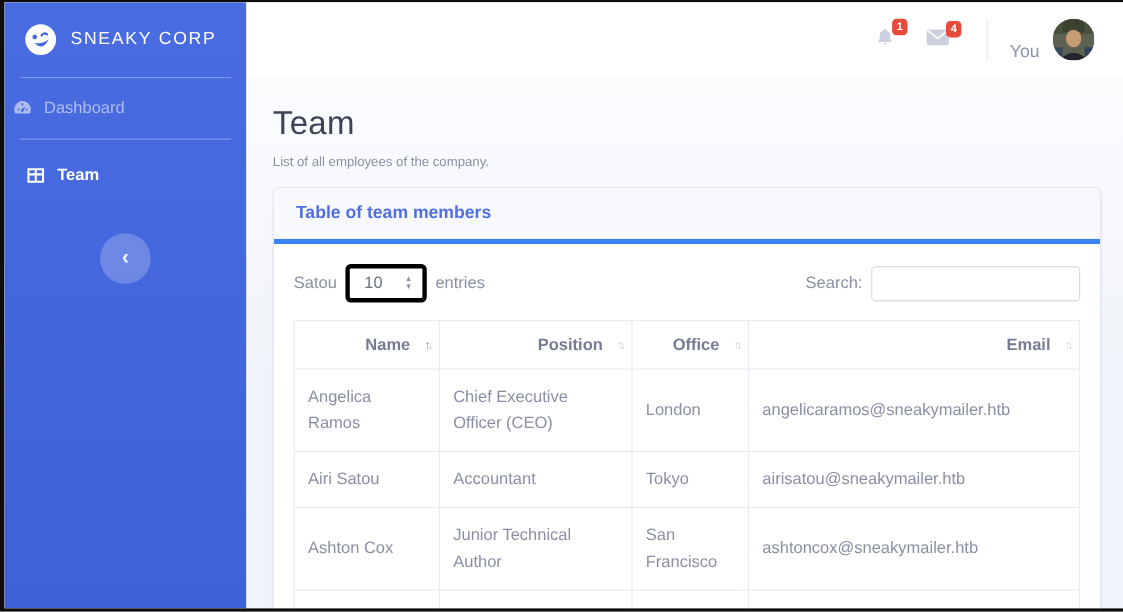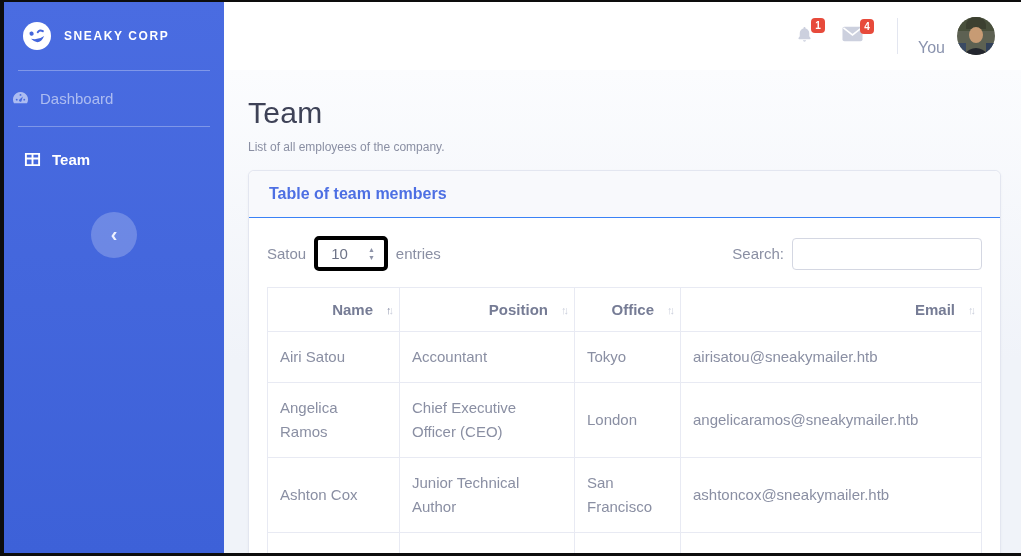--- a/index.html
+++ b/index.html
@@ -5,21 +5,21 @@
   * { margin:0; padding:0; box-sizing:border-box; }
   html,body { width:1021px; height:556px; overflow:hidden; }
   body { background:#0d0d0d; font-family:"Liberation Sans", sans-serif; position:relative; }
 
   .frame { position:absolute; left:4px; top:2px; right:0; bottom:3px; display:flex; background:#fff; overflow:hidden; }
 
   
   .sidebar { width:220px; flex:0 0 220px; background:linear-gradient(180deg,#4a6ce1 0%,#3d61d8 100%); color:#fff; display:flex; flex-direction:column; }
   .brand { height:68px; display:flex; align-items:center; padding:0 18px; gap:12px; }
   .brand-logo { width:30px; height:30px; flex:0 0 30px; }
-  .brand-text { font-size:12px; font-weight:bold; letter-spacing:1.6px; color:#fff; white-space:nowrap; }
+  .brand-text { font-size:16px; font-weight:normal; letter-spacing:1.6px; color:#fff; white-space:nowrap; }
   .side-divider { border:0; border-top:1px solid rgba(255,255,255,.3); margin:0 14px; }
   .nav-item { display:flex; align-items:center; gap:11px; padding:19px 8px; font-size:15px; color:rgba(255,255,255,.55); cursor:pointer; }
   .nav-item.active { color:#fff; font-weight:bold; padding:24px 20px; }
   .nav-item .nav-icon { width:17px; height:17px; display:inline-flex; }
   .collapse-wrap { display:flex; justify-content:center; margin-top:20px; }
   .collapse-btn { width:46px; height:46px; border-radius:50%; background:rgba(255,255,255,.22); display:flex; align-items:center; justify-content:center; color:#eef1ff; font-size:20px; font-weight:bold; cursor:pointer; line-height:1; padding-bottom:2px; }
 
   
   .main { flex:1; display:flex; flex-direction:column; min-width:0; position:relative; }
   .topbar { height:68px; flex:0 0 68px; background:#fff; display:flex; align-items:center; justify-content:flex-end; padding-right:26px; }
@@ -28,21 +28,21 @@
   .topbar-divider { width:1px; height:36px; background:#e3e6f0; margin:0 20px 0 6px; }
   .user-label { color:#8a93ae; font-size:16px; margin-right:12px;margin-top:24px; }
   .avatar { width:38px; height:38px; border-radius:50%; overflow:hidden; flex:0 0 38px; cursor:pointer; }
 
   .content { flex:1; background:linear-gradient(180deg,#fbfcfe 0%,#f0f3f9 60%); padding:26px 20px 0 24px; overflow:hidden; }
   .page-title { font-size:30px; font-weight:500; color:#3e4257; letter-spacing:.3px; }
   .page-subtitle { font-size:12px; color:#8a8fa3; margin-top:10px; }
 
   
   .card { margin-top:16px; background:#fff; border:1px solid #e3e6f0; border-radius:6px; box-shadow:0 1px 3px rgba(50,60,90,.05); }
-  .card-header { background:#f8f9fc; border-bottom:1px solid #3b82f6; border-radius:6px 6px 0 0; padding:14px 20px; font-size:16px; font-weight:bold; color:#4d6fe3; }
+  .card-header { background:#f8f9fc; border-bottom:5px solid #3b82f6; border-radius:6px 6px 0 0; padding:14px 20px; font-size:16px; font-weight:bold; color:#4d6fe3; }
   .card-body { padding:18px; }
 
   .controls { display:flex; justify-content:space-between; align-items:center; margin-bottom:16px; color:#8a8fa3; font-size:15px; }
   .length-ctl { display:flex; align-items:center; gap:8px; }
   .select-box { display:inline-flex; align-items:center; gap:20px; border:4px solid #000000; border-radius:5px; padding:5px 9px 5px 13px; background:#fff; cursor:pointer; color:#6e7487; }
   .select-arrows { display:flex; flex-direction:column; font-size:7px; color:#8d93a8; line-height:1.05; }
   .search-ctl { display:flex; align-items:center; }
   .search-input { width:190px; height:32px; border:1px solid #d4d7e2; border-radius:4px; margin-left:8px; outline:none; font-size:14px; padding:0 8px; color:#6e7487; }
 
   
@@ -191,30 +191,30 @@
                   <span class="sort"><i>↑</i><i>↓</i></span>
                 </th>
                 <th>
                   <span>Email</span>
                   <span class="sort"><i>↑</i><i>↓</i></span>
                 </th>
               </tr>
             </thead>
             <tbody>
               <tr>
+                <td>Angelica Ramos</td>
+                <td>Chief Executive Officer (CEO)</td>
+                <td>London</td>
+                <td>angelicaramos@sneakymailer.htb</td>
+              </tr>
+              <tr>
                 <td>Airi Satou</td>
                 <td>Accountant</td>
                 <td>Tokyo</td>
                 <td>airisatou@sneakymailer.htb</td>
-              </tr>
-              <tr>
-                <td>Angelica Ramos</td>
-                <td>Chief Executive Officer (CEO)</td>
-                <td>London</td>
-                <td>angelicaramos@sneakymailer.htb</td>
               </tr>
               <tr>
                 <td>Ashton Cox</td>
                 <td>Junior Technical Author</td>
                 <td>San Francisco</td>
                 <td>ashtoncox@sneakymailer.htb</td>
               </tr>
               <tr>
                 <td></td>
                 <td></td>

